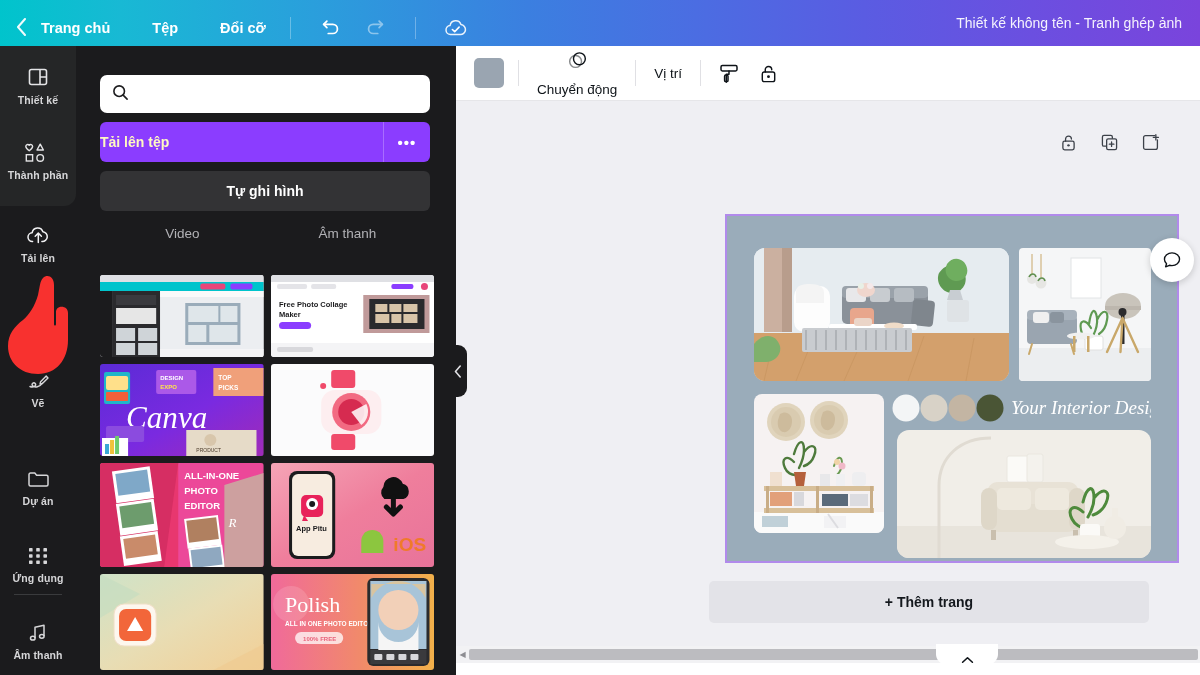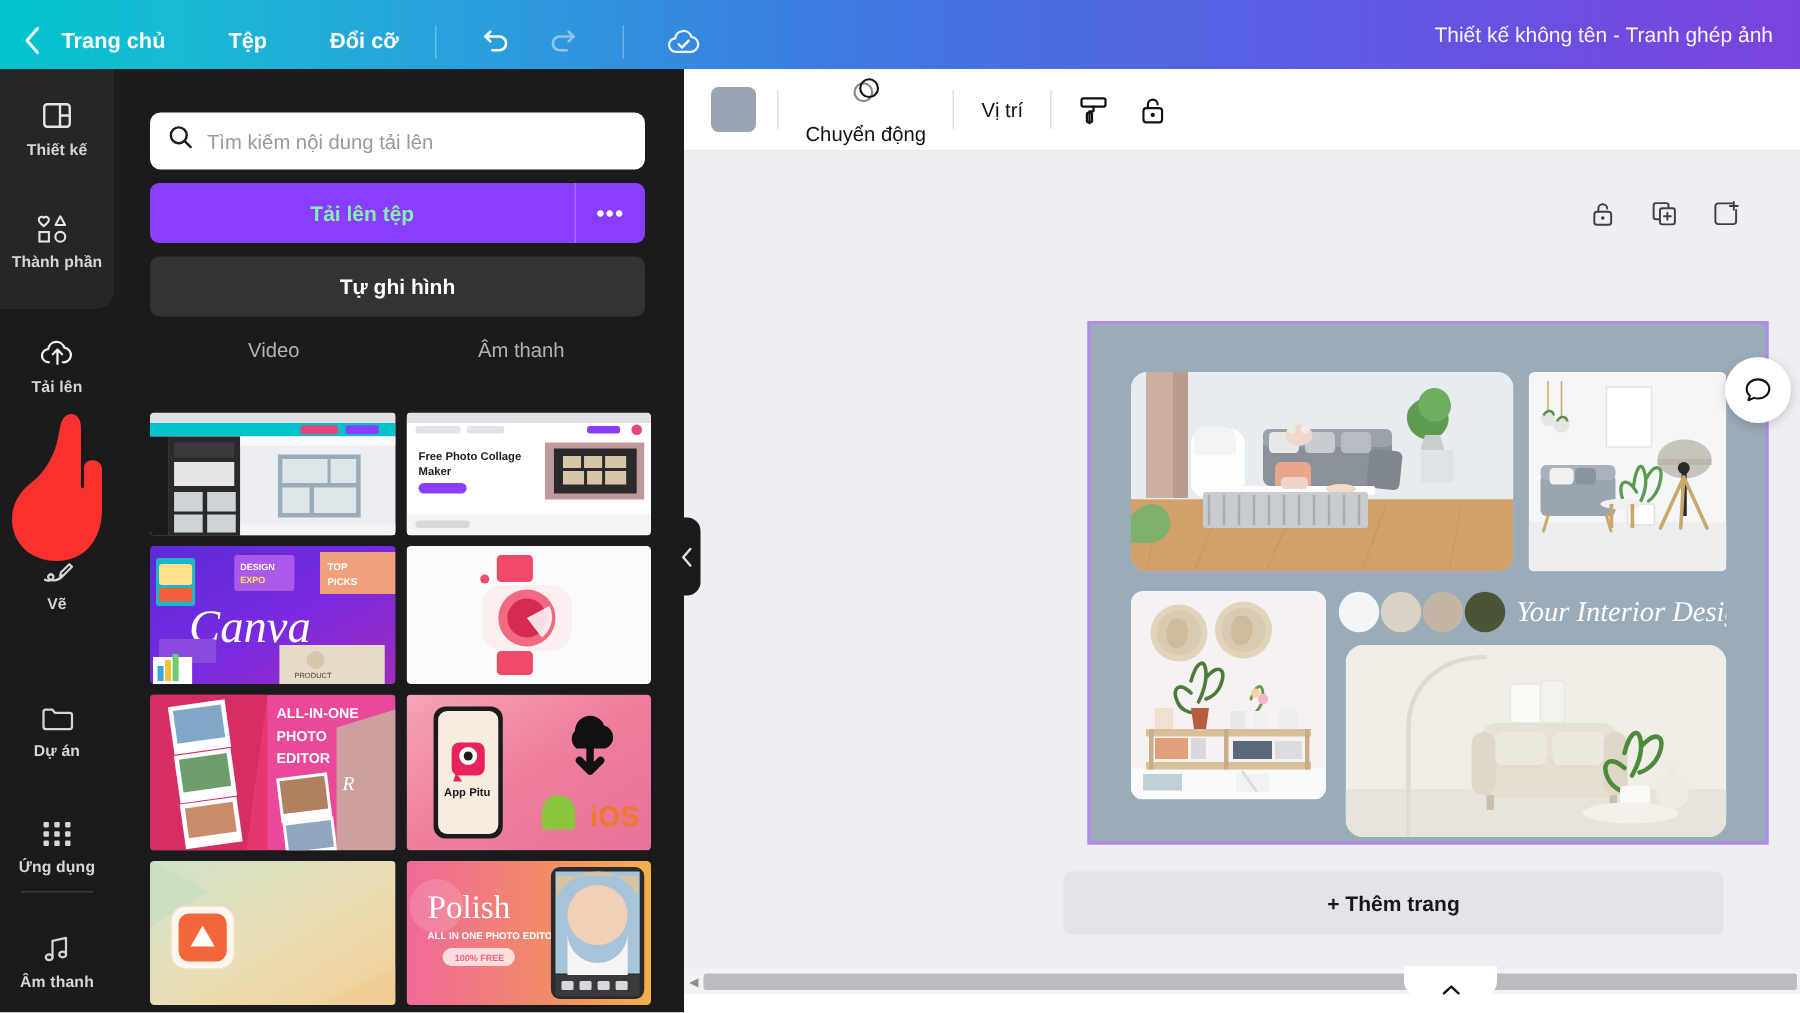--- a/index.html
+++ b/index.html
@@ -73,21 +73,21 @@
   .searchbox input {
     border: none; outline: none; background: transparent; font-size: 13.5px;
     color: #2b2b2b; margin-left: 9px; width: 270px; font-family: "Liberation Sans", sans-serif;
   }
   .searchbox input::placeholder { color: #9a9a9e; }
   .btn-upload {
     position: absolute; left: 24px; top: 76px; width: 330px; height: 40px;
     background: #8b3dff; border-radius: 6px; display: flex; align-items: center; cursor: pointer;
   }
   .btn-upload .main {
-    flex: 1; text-align: center; color: #86efac; font-size: 14px; font-weight: bold;
+    flex: 1; text-align: left; color: #fef9c3; font-size: 14px; font-weight: bold;
   }
   .btn-upload .sep { width: 1px; height: 40px; background: rgba(255,255,255,.25); }
   .btn-upload .dots {
     width: 46px; text-align: center; color: #fff; font-size: 15px; font-weight: bold; letter-spacing: 1px;
   }
   .btn-record {
     position: absolute; left: 24px; top: 125px; width: 330px; height: 40px;
     background: #333335; border-radius: 6px; display: flex; align-items: center; justify-content: center;
     color: #fff; font-size: 14px; font-weight: bold; cursor: pointer;
   }
@@ -301,21 +301,20 @@
 
   <div class="panel">
 
     <div class="searchbox">
       <span>
         <svg width="17" height="17" viewBox="0 0 18 18" fill="none">
             <circle cx="7.6" cy="7.6" r="5.6" stroke="#1c1c1e" stroke-width="1.7"></circle>
             <path d="M11.8 11.8l4.2 4.2" stroke="#1c1c1e" stroke-width="1.7" stroke-linecap="round"></path>
           </svg>
       </span>
-      <input type="text" placeholder="Tìm kiếm nội dung tải lên" style="">
     </div>
 
     <div class="btn-upload">
       <div class="main">Tải lên tệp</div>
       <div class="sep"></div>
       <div class="dots">•••</div>
     </div>
 
     <div class="btn-record">Tự ghi hình</div>
 

